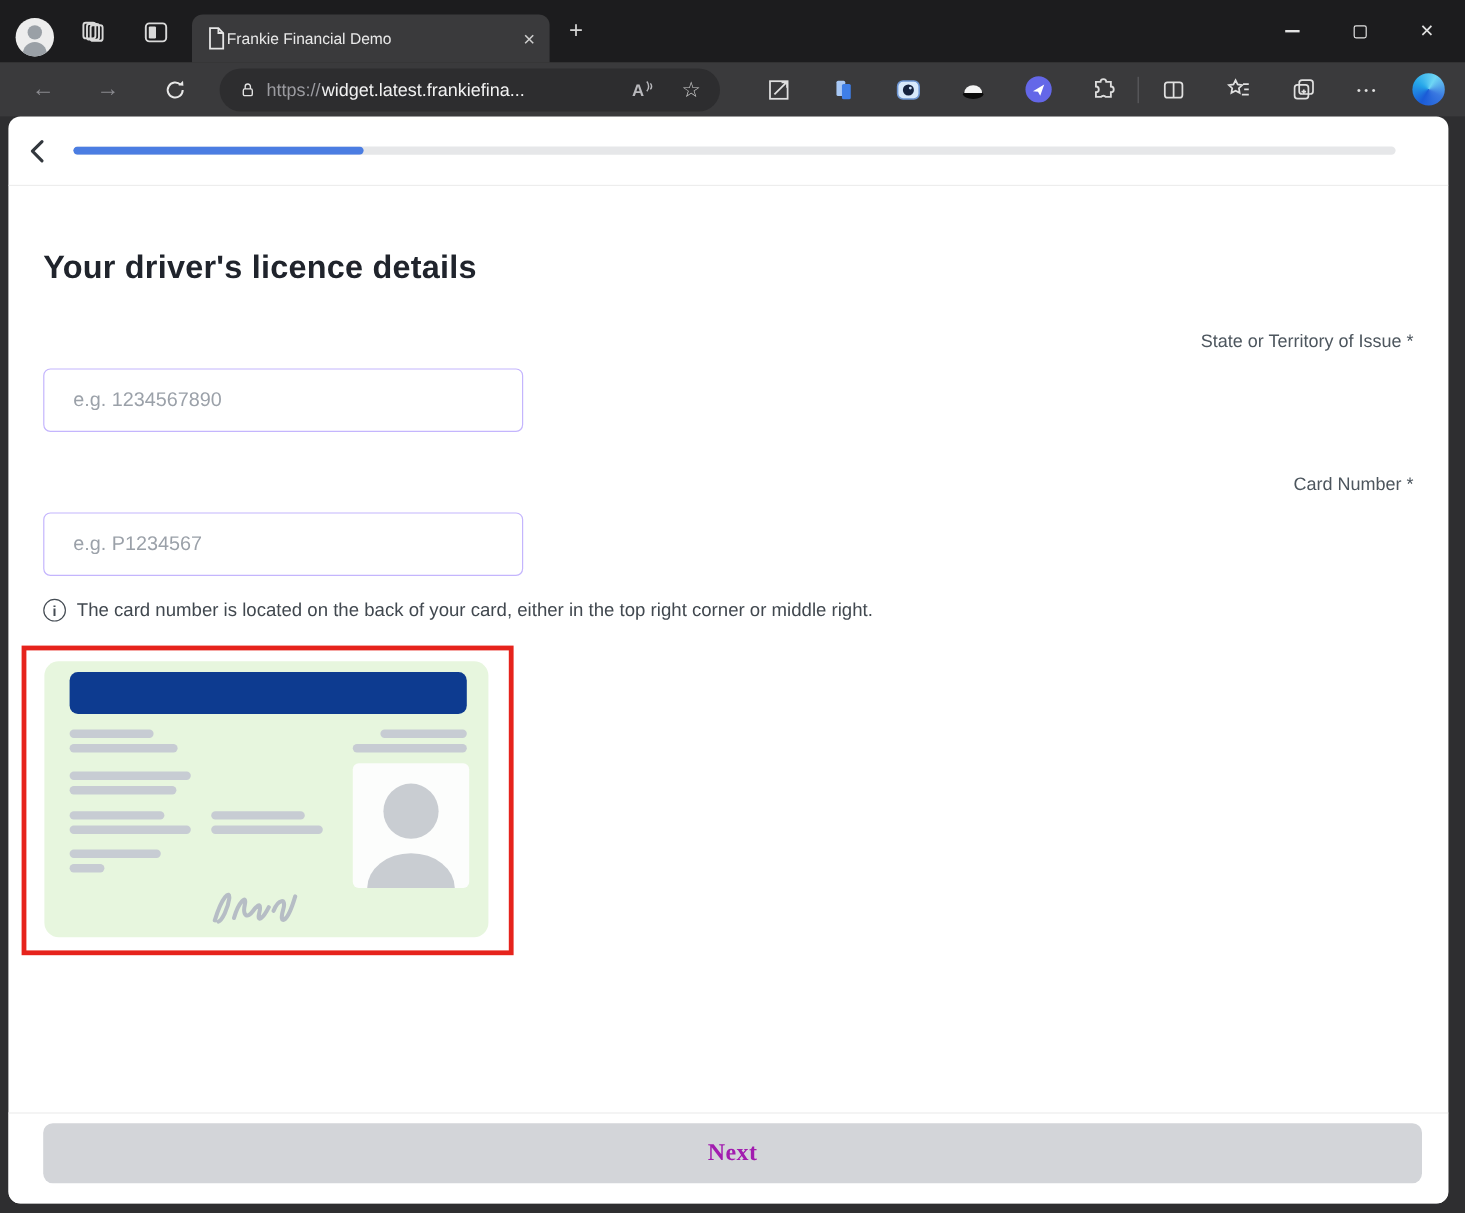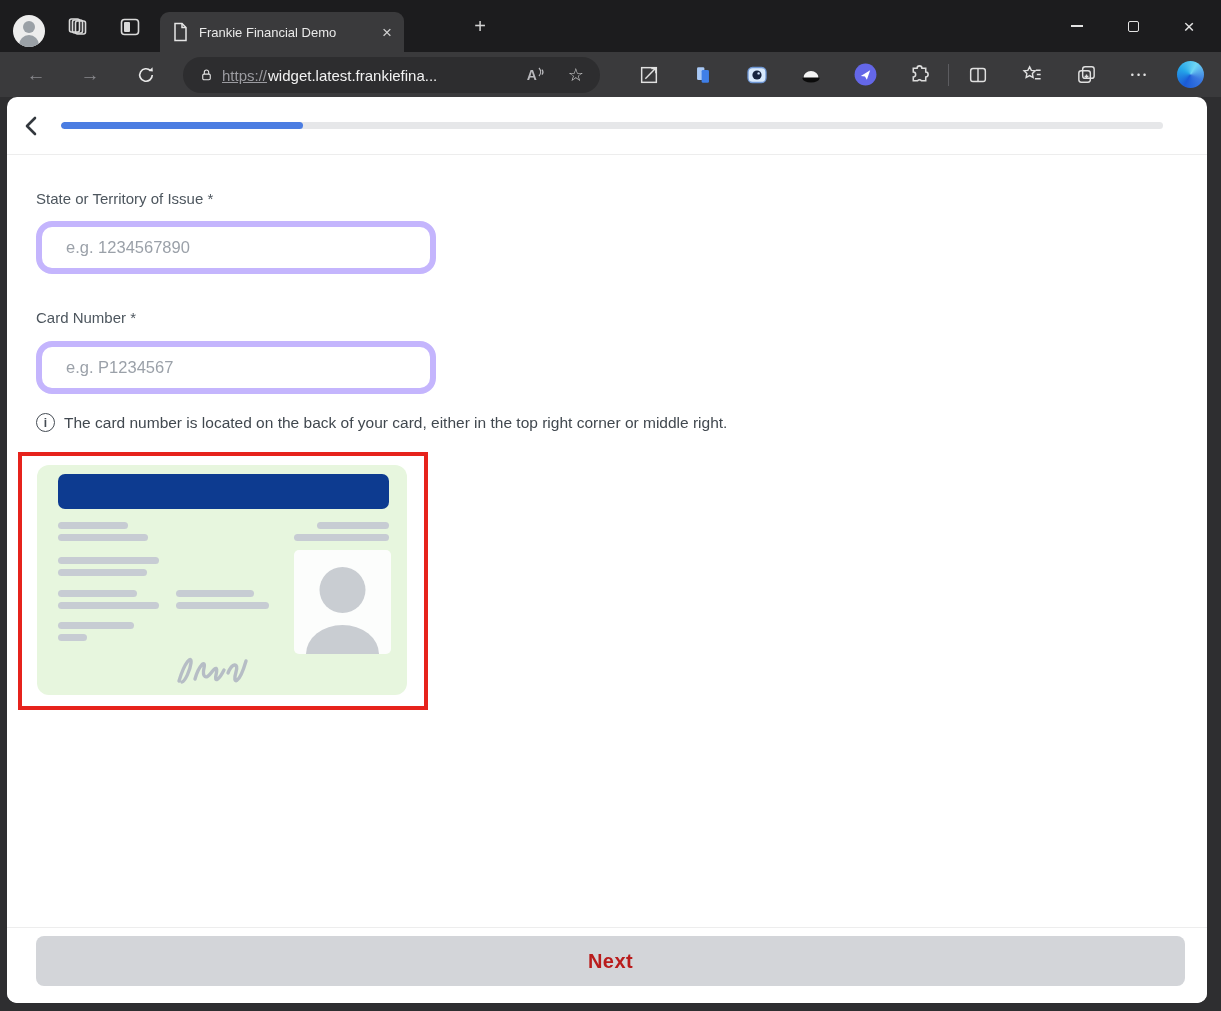--- a/index.html
+++ b/index.html
@@ -11,68 +11,68 @@
   body{
     position:relative; background:#2e2e30;
     font-family:"Liberation Sans", sans-serif;
   }
   
   .titlebar{position:absolute;left:0;top:0;width:1221px;height:52px;background:#1c1c1e;}
   .avatar-btn{position:absolute;left:13px;top:15px;width:32px;height:32px;border-radius:50%;background:#ededed;overflow:hidden;}
   .avatar-btn .head{position:absolute;left:10px;top:6px;width:12px;height:12px;border-radius:50%;background:#9aa0a6;}
   .avatar-btn .bodyshape{position:absolute;left:6px;top:20px;width:20px;height:14px;border-radius:10px 10px 0 0;background:#9aa0a6;}
   .tb-icon{position:absolute;top:14px;width:26px;height:26px;display:flex;align-items:center;justify-content:center;}
-  .tab{position:absolute;left:160px;top:12px;width:244px;height:40px;background:#3a3a3c;border-radius:9px 9px 0 0;display:flex;align-items:center;padding:0 12px;gap:10px;}
+  .tab{position:absolute;left:160px;top:12px;width:298px;height:40px;background:#3a3a3c;border-radius:9px 9px 0 0;display:flex;align-items:center;padding:0 12px;}
   .tab-title{color:#e9e9e9;font-size:13px;flex:1;white-space:nowrap;overflow:hidden;}
   .tab-close{color:#cfcfcf;font-size:17px;line-height:17px;cursor:default;}
   .newtab-btn{position:absolute;left:467px;top:14px;width:26px;height:26px;color:#d4d4d4;font-size:20px;line-height:24px;text-align:center;font-weight:400;}
   .win-controls{position:absolute;right:4px;top:0;height:52px;display:flex;}
   .win-btn{width:56px;height:52px;display:flex;align-items:center;justify-content:center;color:#e3e3e3;}
   .min-glyph{display:block;width:12px;height:2px;background:#e3e3e3;}
   .max-glyph{display:block;width:11px;height:11px;border:1.4px solid #e3e3e3;border-radius:2px;}
   .close-glyph{font-size:19px;line-height:19px;}
   .toolbar{position:absolute;left:0;top:52px;width:1221px;height:45px;background:#3a3a3c;}
   .nav-btn{position:absolute;top:9px;width:28px;height:28px;display:flex;align-items:center;justify-content:center;font-size:19px;color:#8a8a8f;}
   .urlbar{position:absolute;left:183px;top:5px;width:417px;height:36px;background:#2d2d2f;border-radius:18px;display:flex;align-items:center;padding:0 16px;gap:8px;}
-  .url-scheme{color:#9b9ba0;font-size:15px;text-decoration:underline;}
+  .url-scheme{color:#9b9ba0;font-size:15px;}
   .url-host{color:#f2f2f2;font-size:15px;margin-left:-7px;}
   .url-right{margin-left:auto;display:flex;align-items:center;gap:22px;}
   .readaloud{color:#b9b9bd;font-size:14px;font-weight:bold;display:flex;align-items:flex-start;gap:1px;}
   .star-ic{color:#cfcfcf;font-size:18px;}
   .ext-row{position:absolute;left:622px;top:0;height:45px;display:flex;align-items:center;}
   .ext-cell{width:54px;height:45px;display:flex;align-items:center;justify-content:center;}
   .ext-sep{width:1px;height:22px;background:#5c5c60;margin:0 2px;}
   .copilot{width:27px;height:27px;border-radius:50%;background:conic-gradient(from 210deg,#1a5bd7,#25a6e9,#6fd6f4,#3a78e0,#1a5bd7);}
   .more-dots{color:#e0e0e0;font-size:9px;letter-spacing:3px;}
   
   .page{position:absolute;left:7px;top:97px;width:1200px;height:906px;background:#ffffff;border-radius:10px;overflow:hidden;}
   .page-header{height:58px;display:flex;align-items:center;border-bottom:1px solid #ededed;padding:0 44px 0 15px;}
   .progress-track{flex:1;height:7px;border-radius:4px;background:#e6e7e9;margin-left:21px;overflow:hidden;}
   .progress-fill{height:100%;border-radius:4px;background:var(--accent-blue);width:22%;}
   .content{padding:0 29px;}
   .form-title{margin-top:50px;font-size:27px;line-height:36px;font-weight:bold;color:#20242c;letter-spacing:.2px;}
-  .field-label{margin-top:35px;font-size:15px;line-height:18px;color:#4d565e;}
+  .field-label{margin-top:35px;font-size:15px;line-height:18px;color:#4d565e;text-align:right;}
   .select-box{margin-top:13px;width:400px;height:53px;border:1px solid #d9dce1;border-radius:10px;display:flex;align-items:center;padding:0 26px 0 31px;background:#fff;}
   .select-value{flex:1;font-size:16.5px;font-weight:bold;color:#23272d;}
-  .text-input{display:block;margin-top:13px;width:400px;height:53px;border:6px solid #c4b5fd;border-radius:16px;padding:0 24px;font-size:16.5px;font-family:"Liberation Sans",sans-serif;color:#23272d;outline:none;background:#fff;}
+  .text-input{display:block;margin-top:13px;width:400px;height:53px;border:1px solid #c4b5fd;border-radius:6px;padding:0 24px;font-size:16.5px;font-family:"Liberation Sans",sans-serif;color:#23272d;outline:none;background:#fff;}
   .text-input::placeholder{color:#9ba1a9;opacity:1;}
   .input-mt14{margin-top:14px;}
   .info-row{margin-top:19px;display:flex;align-items:center;gap:9px;}
   .info-icon{width:19px;height:19px;border:1.5px solid #454c54;border-radius:50%;color:#454c54;font-size:12px;font-weight:bold;display:flex;align-items:center;justify-content:center;flex:none;}
   .info-text{font-size:15.5px;color:#41484f;}
   
   .licence-frame{margin:20px 0 0 -18px;width:410px;height:258px;border:4px solid var(--highlight-red);padding:9px 15px 11px 15px;background:#fff;}
   .licence-card{position:relative;width:370px;height:230px;background:var(--card-green);border-radius:12px;}
   .lc-bluebar{position:absolute;left:21px;top:9px;width:331px;height:35px;border-radius:7px;background:var(--card-blue);}
   .lc-line{position:absolute;height:7px;border-radius:3.5px;background:#c7ccd3;}
   .lc-photo{position:absolute;left:257px;top:85px;width:97px;height:104px;background:#fcfdfc;border-radius:5px;overflow:hidden;}
   .lc-sign{position:absolute;left:138px;top:184px;}
   
   .page-footer{position:absolute;left:0;bottom:0;width:1200px;height:76px;background:#fff;border-top:1px solid #ededed;padding:8px 22px 0 29px;}
-  .next-btn{width:100%;height:50px;border:none;border-radius:8px;background:var(--disabled-button);color:#b91c1c;font-size:20px;font-weight:bold;letter-spacing:.4px;font-family:Liberation Sans, sans-serif;}
+  .next-btn{width:100%;height:50px;border:none;border-radius:8px;background:var(--disabled-button);color:#a21caf;font-size:20px;font-weight:bold;letter-spacing:.4px;font-family:Liberation Serif, serif;}
   svg{display:block;}
 </style>
 </head>
 <body>
 
 <div class="titlebar">
   <div class="avatar-btn">
     <span class="head"></span>
     <span class="bodyshape"></span>
   </div>
@@ -207,20 +207,21 @@
   <div class="page-header">
     <svg width="18" height="22" viewBox="0 0 18 22">
       <path d="M13 3 L5 11 L13 19" fill="none" stroke="#33383e" stroke-width="2.6" stroke-linecap="round" stroke-linejoin="round"></path>
     </svg>
     <div class="progress-track">
       <div class="progress-fill" id="progress-fill" style="width: 22%;"></div>
     </div>
   </div>
 
   <div class="content">
+    <h1 class="form-title">Your driver's licence details</h1>
 
     <div class="field-label">State or Territory of Issue *</div>
 
     <input class="text-input" type="text" placeholder="e.g. 1234567890" style="">
 
     <div class="field-label">Card Number *</div>
     <input class="text-input input-mt14" type="text" placeholder="e.g. P1234567" style="">
 
     <div class="info-row">
       <span class="info-icon">i</span>

